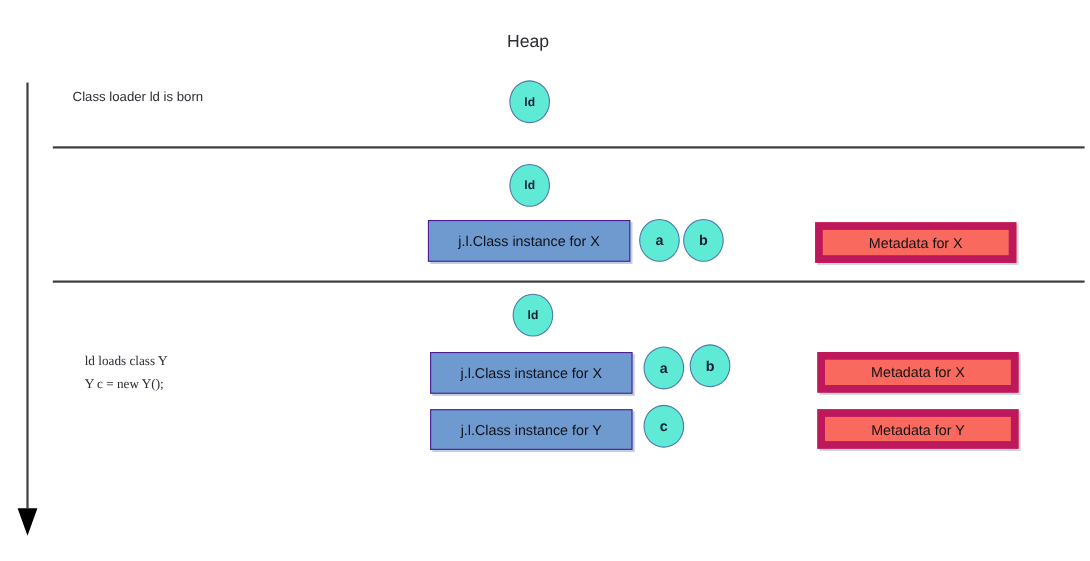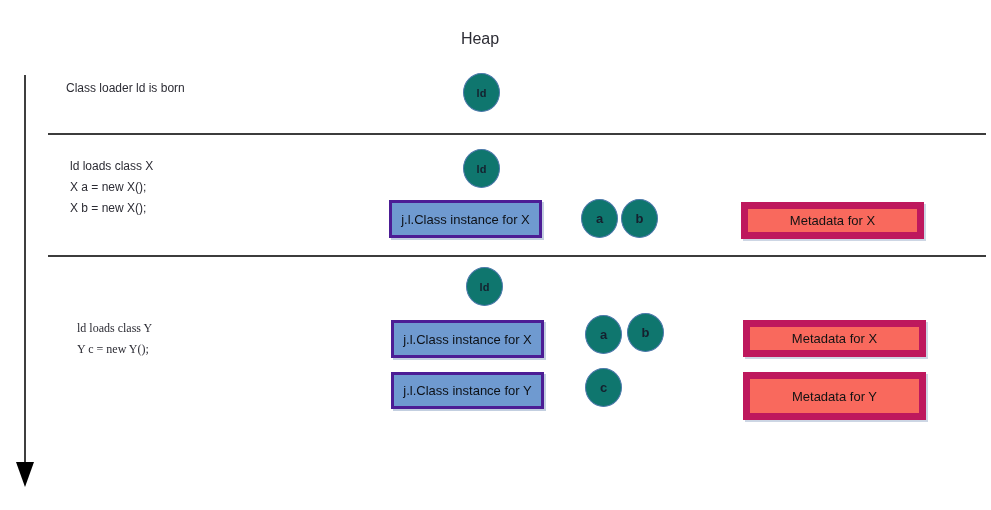--- a/index.html
+++ b/index.html
@@ -64,21 +64,21 @@
   }
   .r1-label { left: 66px; top: 78px;  line-height: 20px; }
   .r2-label { left: 70px; top: 156px; line-height: 21px; }
   .r3-label { left: 77px; top: 318px; line-height: 21px; font-family: Liberation Serif, serif; }
 
   
   .node {
     position: absolute;
     width: 37px; height: 39px;
     border-radius: 50%;
-    background: #0f766e;
+    background: #5eead4;
     border: 1px solid #4d79ab;
     box-sizing: border-box;
     display: flex;
     align-items: center;
     justify-content: center;
     font-size: 11px;
     font-weight: bold;
     color: #15202e;
   }
   .node.obj { font-size: 13px; font-weight: 600; }
@@ -89,24 +89,24 @@
 
   .r2-obj-a { left: 581px; top: 199px; }
   .r2-obj-b { left: 621px; top: 199px; }
   .r3-obj-a { left: 585px; top: 315px; }
   .r3-obj-b { left: 627px; top: 313px; }
   .r3-obj-c { left: 585px; top: 368px; }
 
   
   .class-box {
     position: absolute;
-    width: 153px; height: 38px;
+    width: 184px; height: 38px;
     box-sizing: border-box;
     background: #6f9ad0;
-    border: 3px solid #4c1d95;
+    border: 1px solid #4c1d95;
     box-shadow: 2px 2px 0 #c3cfe0;
     display: flex;
     align-items: center;
     justify-content: center;
     font-size: 13px;
     color: #0d1117;
     white-space: nowrap;
   }
   .r2-class-x { left: 389px; top: 200px; }
   .r3-class-x { left: 391px; top: 320px; }
@@ -122,45 +122,40 @@
     box-shadow: 2px 2px 0 #cdd6e4;
     display: flex;
     align-items: center;
     justify-content: center;
     font-size: 13px;
     color: #131313;
     white-space: nowrap;
   }
   .r2-meta-x { left: 741px; top: 202px; }
   .r3-meta-x { left: 743px; top: 320px; }
-  .r3-meta-y { left: 743px; top: 372px; height: 48px; }
+  .r3-meta-y { left: 743px; top: 372px; height: 36px; }
 </style>
 </head>
 <body>
 
 <div class="canvas">
 
   <div class="col-header heap-header">Heap</div>
 
   <div class="timeline-line"></div>
   <div class="timeline-arrowhead"></div>
 
   <div class="divider divider-1"></div>
   <div class="divider divider-2"></div>
 
   <div class="row-label r1-label">
     <div>Class loader ld is born</div>
   </div>
   <div class="node r1-loader">ld</div>
 
-  <div class="row-label r2-label">
-    <div>ld loads class X</div>
-    <div>X a = new X();</div>
-    <div>X b = new X();</div>
-  </div>
   <div class="node r2-loader">ld</div>
   <div class="class-box r2-class-x">j.l.Class instance for X</div>
   <div class="node obj r2-obj-a">a</div>
   <div class="node obj r2-obj-b">b</div>
   <div class="meta-box r2-meta-x">Metadata for X</div>
 
   <div class="row-label r3-label">
     <div>ld loads class Y</div>
     <div>Y c = new Y();</div>
   </div>

